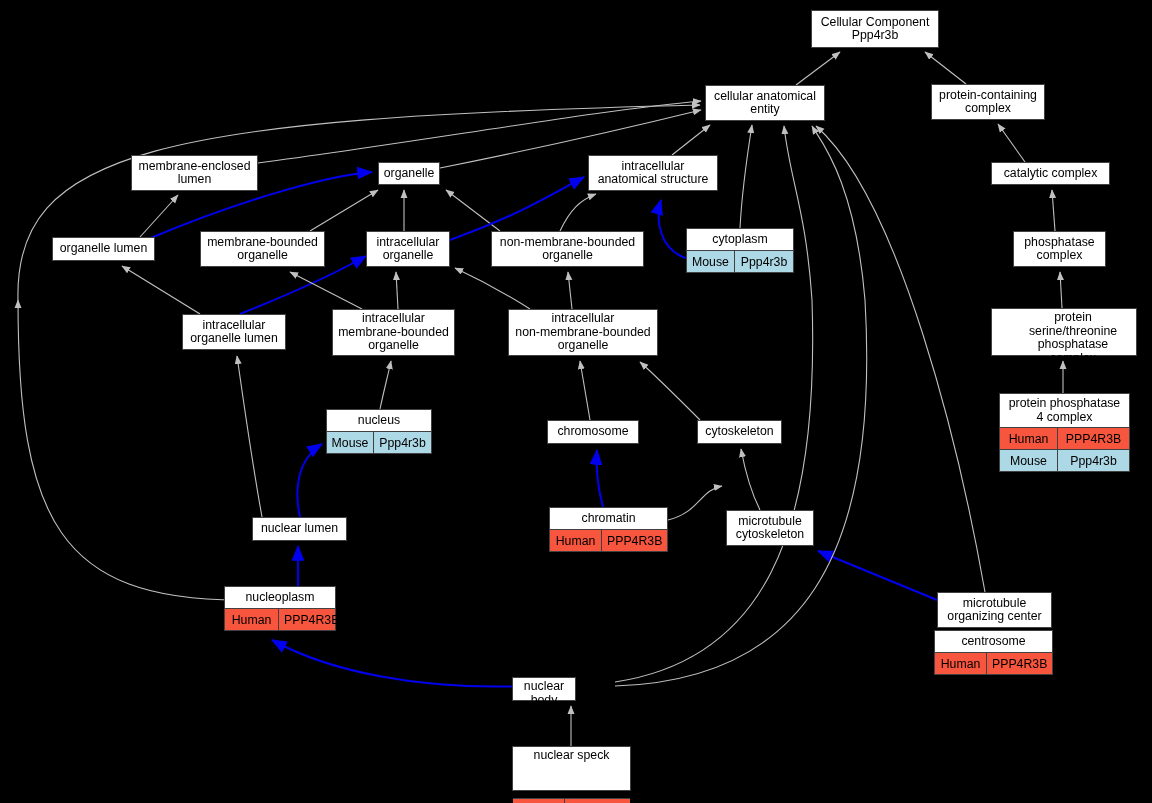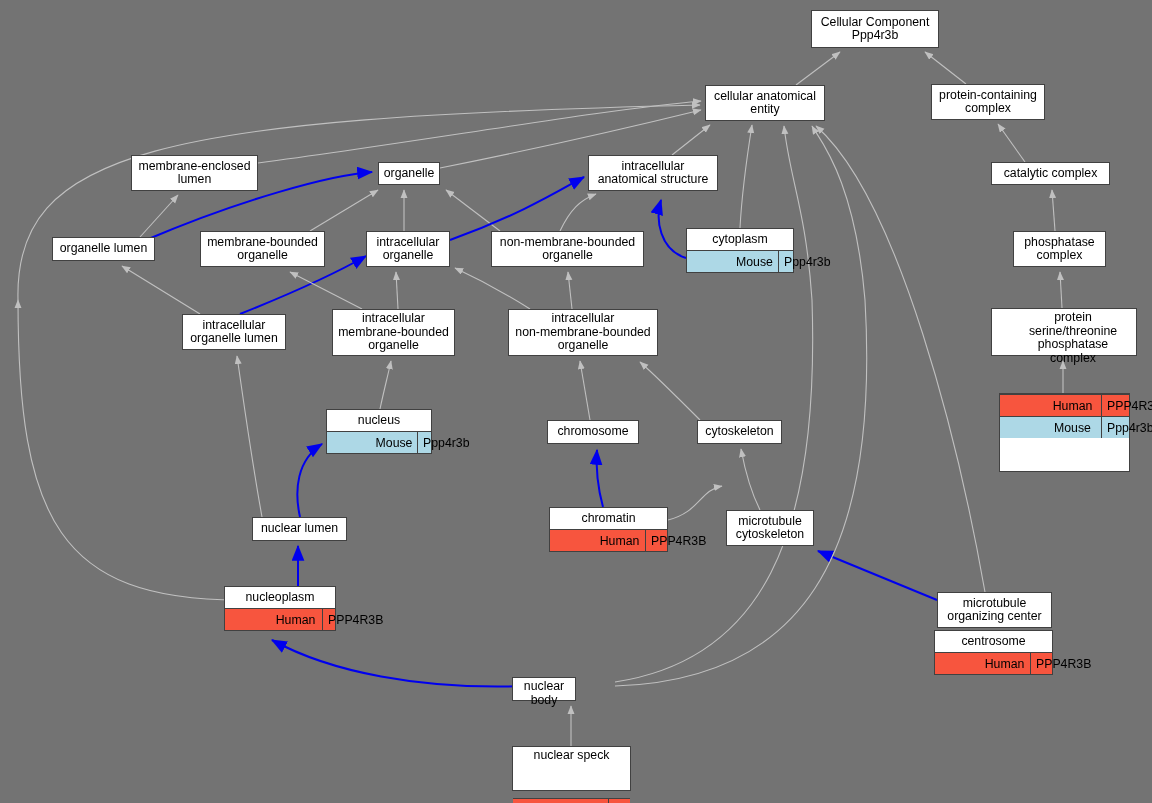--- a/index.html
+++ b/index.html
@@ -1,24 +1,24 @@
 <!DOCTYPE html>
 <html><head>
 <meta charset="utf-8">
 <style>
   html,body{margin:0;padding:0;background:#ffffff;}
   body{font-family:"Liberation Sans",sans-serif;}
-  #canvas{position:relative;width:1152px;height:803px;background:#737373;overflow:hidden;}
+  #canvas{position:relative;width:1152px;height:803px;background:#000000;overflow:hidden;}
   #edges{position:absolute;left:0;top:0;width:1152px;height:803px;pointer-events:none;}
   .node{position:absolute;box-sizing:border-box;background:#ffffff;border:1.6px solid #414141;
         display:flex;flex-direction:column;align-items:stretch;}
   .node .title{flex:1;display:flex;align-items:center;justify-content:center;text-align:center;
         font-size:12.3px;color:#000;line-height:13.5px;padding:2px 5px;white-space:pre-line;}
   .badges{display:flex;flex-direction:column;}
-  .badge{display:flex;border-top:1.6px solid #414141;height:21px;padding-left:44px;}
+  .badge{display:flex;border-top:1.6px solid #414141;height:21px;}
   .badge .sp{flex:0 0 auto;display:flex;align-items:center;justify-content:center;
         font-size:12.3px;color:#000;padding:0 5px;border-right:1.6px solid #414141;box-sizing:border-box;}
   .badge .gn{flex:1;display:flex;align-items:center;justify-content:center;font-size:12.3px;color:#000;padding:0 5px;}
   .badge.human{background:#f7553e;}
   .badge.mouse{background:#add8e6;}
 </style>
 </head>
 <body>
 
 <div id="canvas">
@@ -159,20 +159,22 @@
           </div>
         </div>
       </div>
       <div class="node" style="left: 547px; top: 420px; width: 92px; height: 24px;">
         <div class="title">chromosome</div>
       </div>
       <div class="node" style="left: 697px; top: 420px; width: 85px; height: 24px;">
         <div class="title">cytoskeleton</div>
       </div>
       <div class="node" style="left: 999px; top: 393px; width: 131px; height: 79px;">
+        <div class="title">protein phosphatase
+4 complex</div>
         <div class="badges">
           <div class="badge human">
             <div class="sp" style="width: 58px;">Human</div>
             <div class="gn">PPP4R3B</div>
           </div>
           <div class="badge mouse">
             <div class="sp" style="width: 58px;">Mouse</div>
             <div class="gn">Ppp4r3b</div>
           </div>
         </div>

